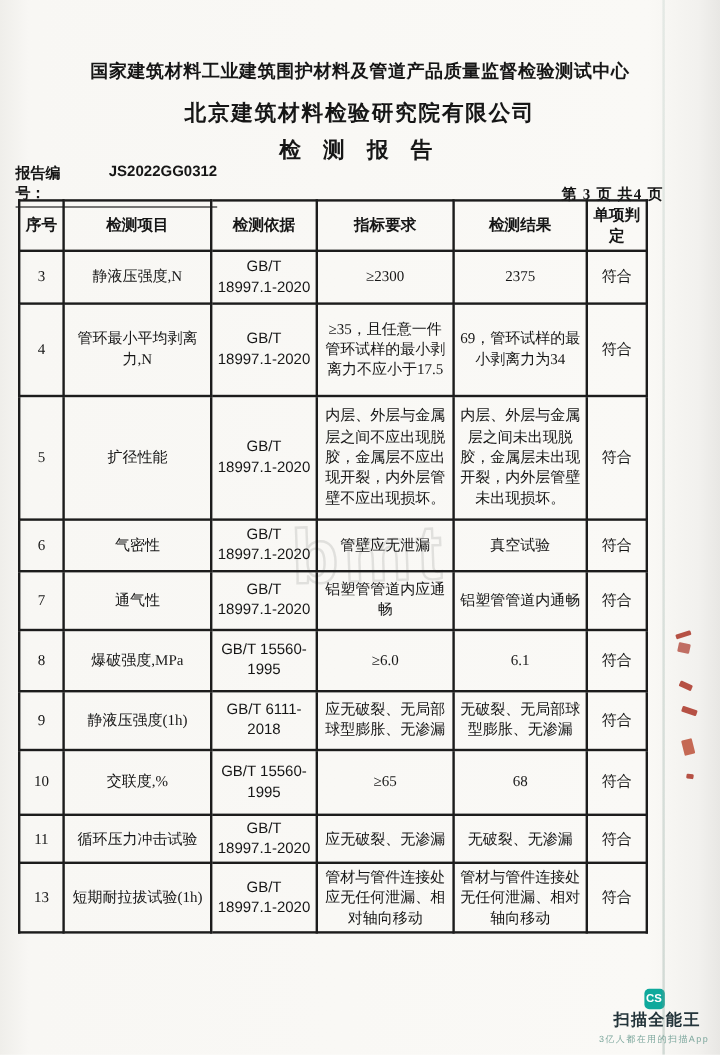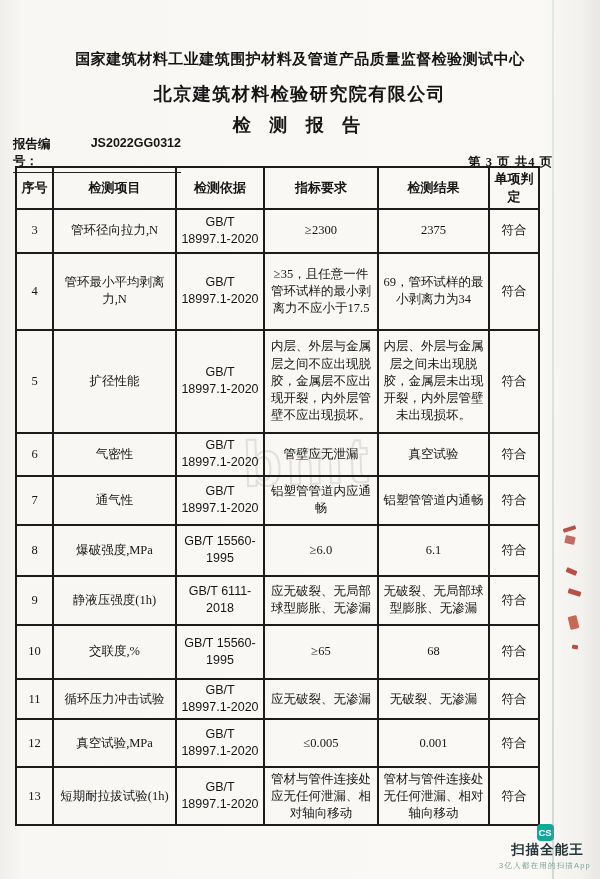--- a/index.html
+++ b/index.html
@@ -100,21 +100,21 @@
         <th>检测项目</th>
         <th>检测依据</th>
         <th>指标要求</th>
         <th>检测结果</th>
         <th>单项判定</th>
       </tr>
     </thead>
     <tbody>
         <tr style="height: 44px;">
       <td class="c-no">3</td>
-      <td class="c-item">管环径向拉力,N</td>
+      <td class="c-item">静液压强度,N</td>
       <td class="c-basis">GB/T 18997.1-2020</td>
       <td class="c-requirement">≥2300</td>
       <td class="c-result">2375</td>
       <td class="c-judgment">符合</td>
     </tr>
         <tr style="height: 77px;">
       <td class="c-no">4</td>
       <td class="c-item">管环最小平均剥离力,N</td>
       <td class="c-basis">GB/T 18997.1-2020</td>
       <td class="c-requirement">≥35，且任意一件管环试样的最小剥离力不应小于17.5</td>
@@ -168,28 +168,20 @@
       <td class="c-requirement">≥65</td>
       <td class="c-result">68</td>
       <td class="c-judgment">符合</td>
     </tr>
         <tr style="height: 31px;">
       <td class="c-no">11</td>
       <td class="c-item">循环压力冲击试验</td>
       <td class="c-basis">GB/T 18997.1-2020</td>
       <td class="c-requirement">应无破裂、无渗漏</td>
       <td class="c-result">无破裂、无渗漏</td>
-      <td class="c-judgment">符合</td>
-    </tr>
-        <tr style="height: 48px;">
-      <td class="c-no">12</td>
-      <td class="c-item">真空试验,MPa</td>
-      <td class="c-basis">GB/T 18997.1-2020</td>
-      <td class="c-requirement">≤0.005</td>
-      <td class="c-result">0.001</td>
       <td class="c-judgment">符合</td>
     </tr>
         <tr style="height: 58px;">
       <td class="c-no">13</td>
       <td class="c-item">短期耐拉拔试验(1h)</td>
       <td class="c-basis">GB/T 18997.1-2020</td>
       <td class="c-requirement">管材与管件连接处应无任何泄漏、相对轴向移动</td>
       <td class="c-result">管材与管件连接处无任何泄漏、相对轴向移动</td>
       <td class="c-judgment">符合</td>
     </tr>

